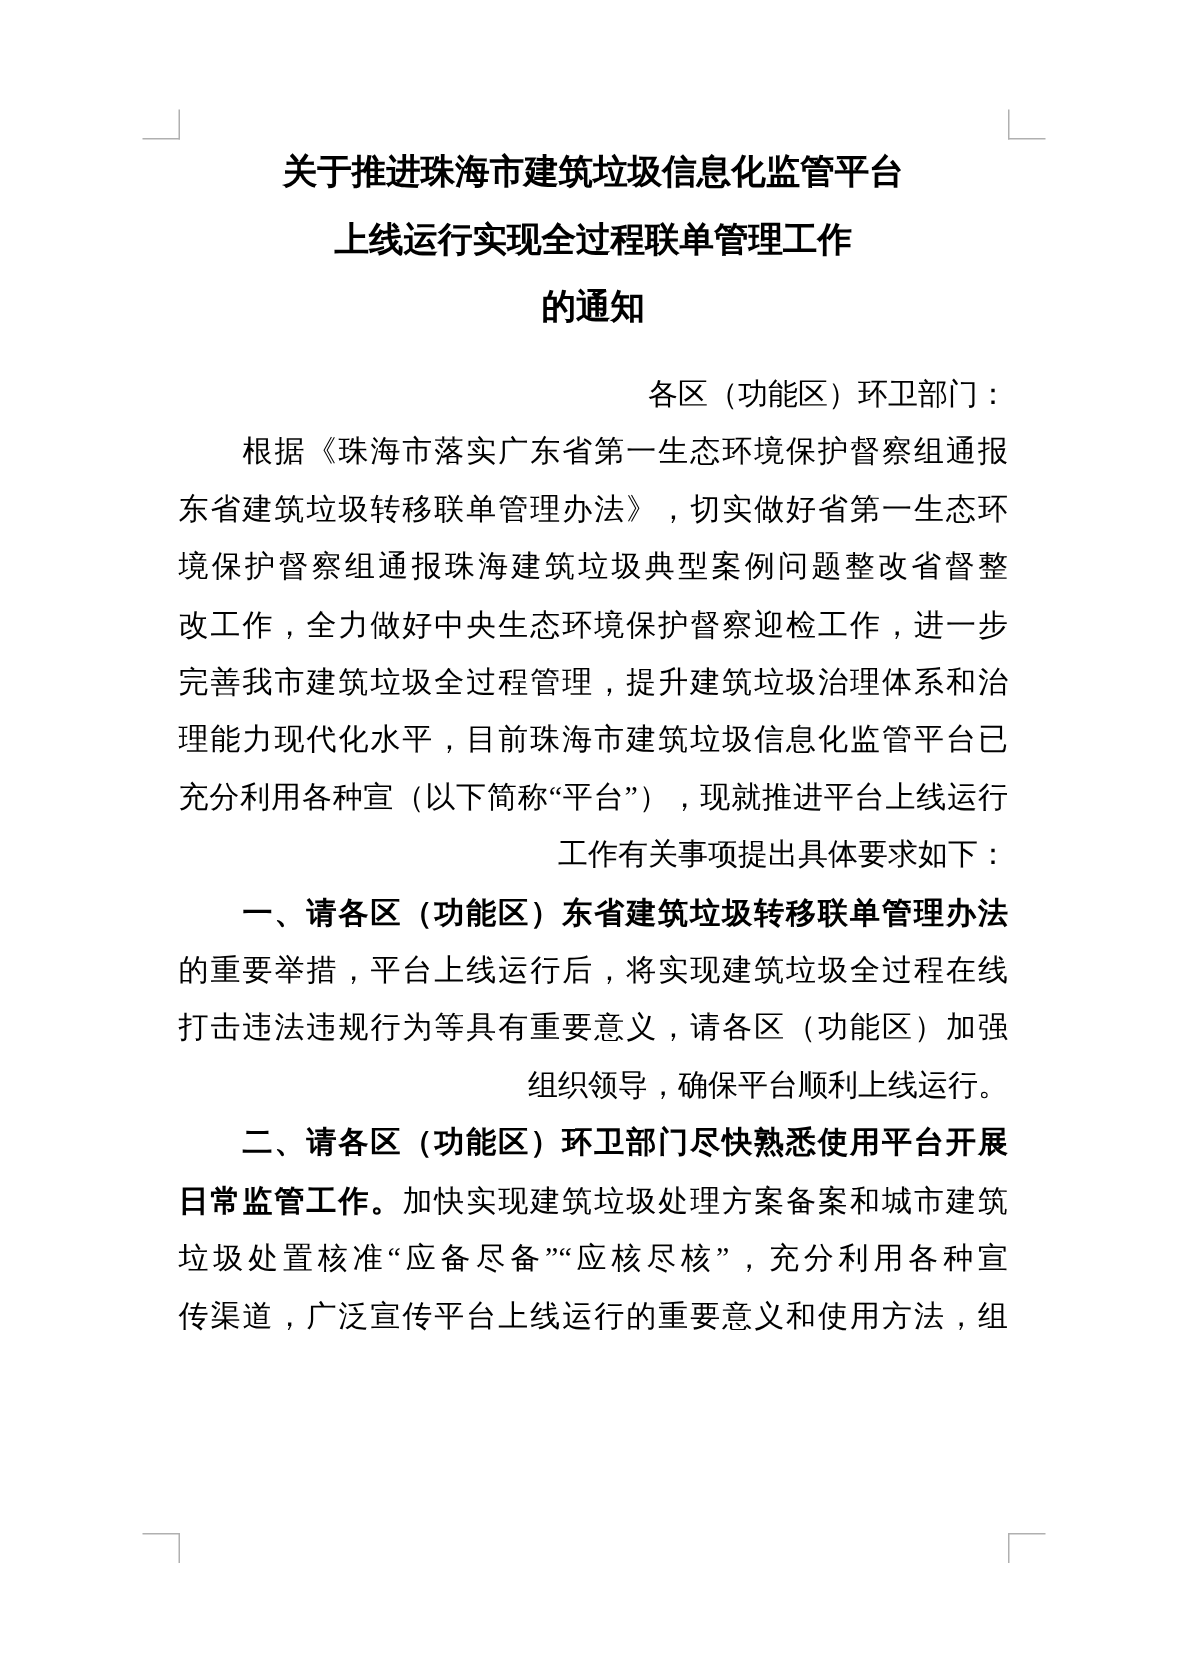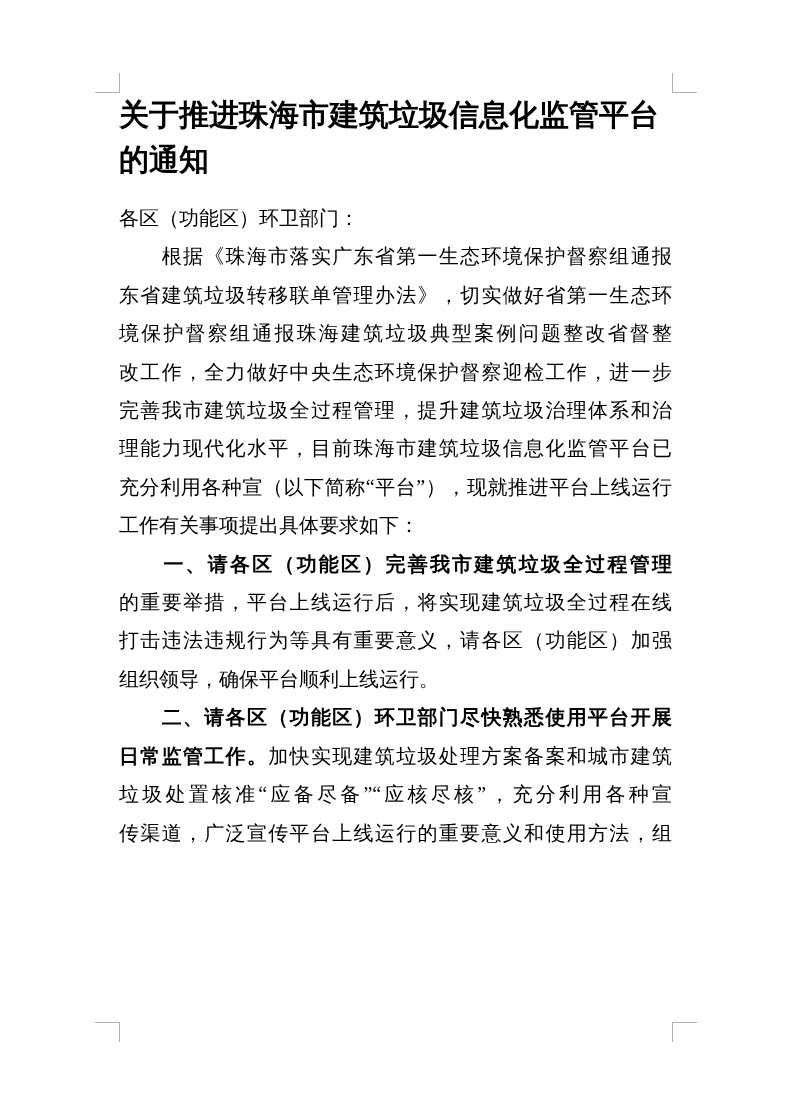--- a/index.html
+++ b/index.html
@@ -16,62 +16,63 @@
   .crop { position: absolute; width: 24px; height: 19px; }
   .crop-tl { left: 95px;  top: 73px;   border-right: 1px solid #b0b0b0; border-bottom: 1px solid #b0b0b0; }
   .crop-tr { left: 672px; top: 73px;   border-left: 1px solid #b0b0b0;  border-bottom: 1px solid #b0b0b0; }
   .crop-bl { left: 95px;  top: 1022px; border-right: 1px solid #b0b0b0; border-top: 1px solid #b0b0b0; }
   .crop-br { left: 672px; top: 1022px; border-left: 1px solid #b0b0b0;  border-top: 1px solid #b0b0b0; }
 
   .content { position: absolute; left: 119px; top: 92px; width: 553px; }
 
   .doc-title {
     font-weight: bold;
-    font-size: 30px;
+    font-size: 23px;
     line-height: 45px;
-    text-align: left;
+    text-align: center;
     letter-spacing: 0;
   }
   .doc-body {
     margin-top: 17px;
     font-size: 20px;
     line-height: 38.4px;
   }
   .line { text-align: justify; text-align-last: justify; }
-  .line.plain { text-align: left; text-align-last: auto; }
+  .line.plain { text-align: right; text-align-last: auto; }
   .seg.bold {
     font-family: "Liberation Sans", "DejaVu Sans", sans-serif;
     font-weight: bold;
   }
 </style>
 </head>
 <body>
 
 <div class="page">
   <div class="crop crop-tl"></div>
   <div class="crop crop-tr"></div>
   <div class="crop crop-bl"></div>
   <div class="crop crop-br"></div>
 
   <div class="content">
     <div class="doc-title">
         <div>关于推进珠海市建筑垃圾信息化监管平台</div>
+        <div>上线运行实现全过程联单管理工作</div>
         <div>的通知</div>
       </div>
     <div class="doc-body">
         <div class="line plain"><span class="seg">各区（功能区）环卫部门：</span></div>
         <div class="line"><span class="seg">　　根据《珠海市落实广东省第一生态环境保护督察组通报</span></div>
         <div class="line"><span class="seg">东省建筑垃圾转移联单管理办法》，切实做好省第一生态环</span></div>
         <div class="line"><span class="seg">境保护督察组通报珠海建筑垃圾典型案例问题整改省督整</span></div>
         <div class="line"><span class="seg">改工作，全力做好中央生态环境保护督察迎检工作，进一步</span></div>
         <div class="line"><span class="seg">完善我市建筑垃圾全过程管理，提升建筑垃圾治理体系和治</span></div>
         <div class="line"><span class="seg">理能力现代化水平，目前珠海市建筑垃圾信息化监管平台已</span></div>
         <div class="line"><span class="seg">充分利用各种宣（以下简称“平台”），现就推进平台上线运行</span></div>
         <div class="line plain"><span class="seg">工作有关事项提出具体要求如下：</span></div>
-        <div class="line"><span class="seg bold">　　一、请各区（功能区）完善我市建筑垃圾全过程管理</span></div>
+        <div class="line"><span class="seg bold">　　一、请各区（功能区）东省建筑垃圾转移联单管理办法</span></div>
         <div class="line"><span class="seg">的重要举措，平台上线运行后，将实现建筑垃圾全过程在线</span></div>
         <div class="line"><span class="seg">打击违法违规行为等具有重要意义，请各区（功能区）加强</span></div>
         <div class="line plain"><span class="seg">组织领导，确保平台顺利上线运行。</span></div>
         <div class="line"><span class="seg bold">　　二、请各区（功能区）环卫部门尽快熟悉使用平台开展</span></div>
         <div class="line"><span class="seg bold">日常监管工作。</span><span class="seg">加快实现建筑垃圾处理方案备案和城市建筑</span></div>
         <div class="line"><span class="seg">垃圾处置核准“应备尽备”“应核尽核”，充分利用各种宣</span></div>
         <div class="line"><span class="seg">传渠道，广泛宣传平台上线运行的重要意义和使用方法，组</span></div>
       </div>
   </div>
 </div>

